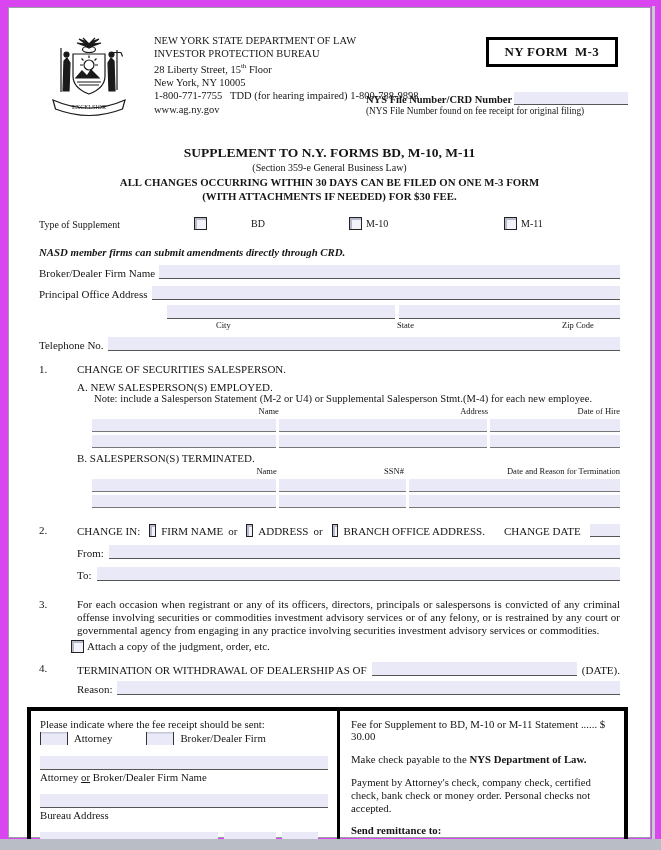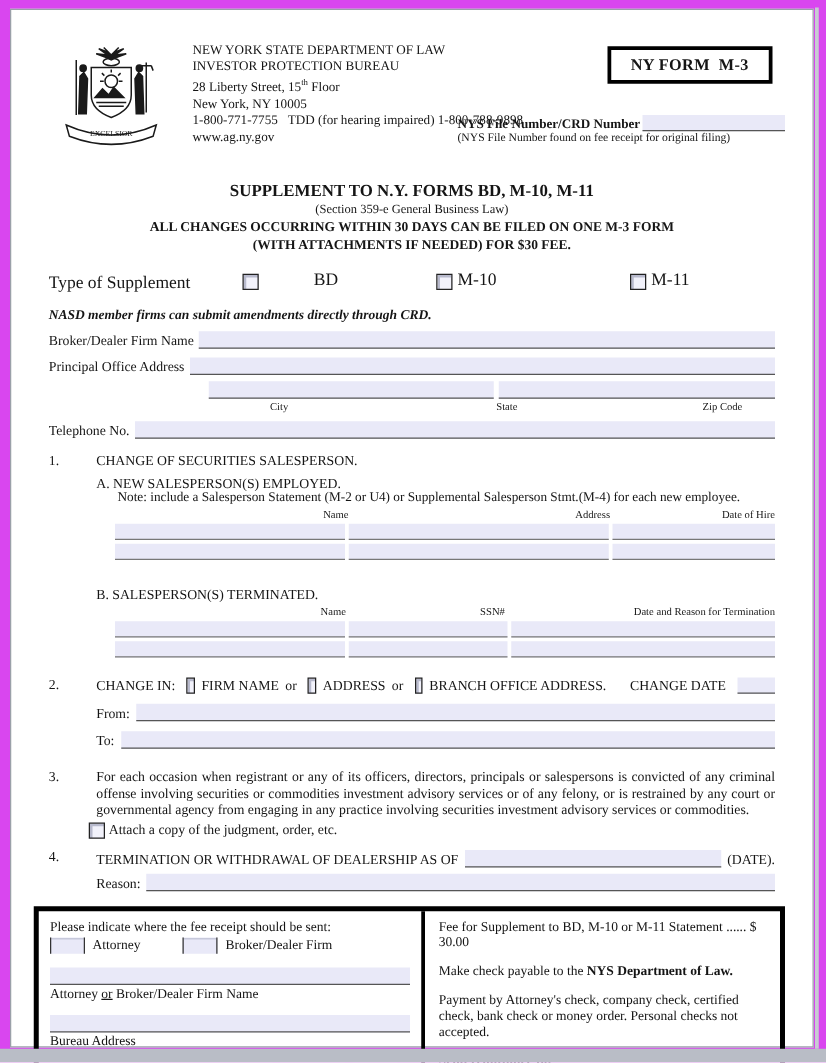--- a/index.html
+++ b/index.html
@@ -22,21 +22,21 @@
   .fn-field { flex:1; height:12px; background:#e9e9f8; border-bottom:1px solid #555; margin-left:2px; }
   .fn-note { font-size:9.3px; margin-top:1px; white-space:nowrap; }
 
   
   .title-block { text-align:center; margin-top:10px; line-height:14px; }
   .t-main { font-size:13.5px; font-weight:bold; }
   .t-sub { font-size:10px; margin-top:1px; }
   .t-n1,.t-n2 { font-size:10.8px; font-weight:bold; }
 
   
-  .type-row { position:relative; height:17px; margin:14px 30px 0 30px; font-size:14px; }
+  .type-row { position:relative; height:17px; margin:14px 30px 0 30px; font-size:10px; }
   .type-label { position:absolute; left:0; top:2px; }
   .type-opt { position:absolute; top:0; display:flex; align-items:center; gap:4px; }
   .pos-bd { left:155px;gap:44px; } .pos-m10 { left:310px; } .pos-m11 { left:465px; }
 
   .cb { display:inline-block; width:13px; height:13px; border:1.5px solid #222;
         background:#f2f2fb; box-shadow:inset 2px 2px 0 #b8bacd; box-sizing:border-box; }
   .bcb { display:inline-block; width:26px; height:13px; background:#e9e9f8;
          border-left:1.5px solid #333; border-right:1.5px solid #333;
          box-shadow:inset 0 1.5px 0 #c6c8da; }
 
@@ -203,21 +203,21 @@
           <span class="cell a-c2"></span>
           <span class="cell a-c3"></span>
         </div>
         <div class="tbl-row">
           <span class="cell a-c1"></span>
           <span class="cell a-c2"></span>
           <span class="cell a-c3"></span>
         </div>
       </div>
 
-      <div class="suba" style="margin-top:22px">B.  SALESPERSON(S) TERMINATED.</div>
+      <div class="suba" style="margin-top:4px">B.  SALESPERSON(S) TERMINATED.</div>
       <div class="tbl">
         <div class="tbl-head">
           <span class="b-c1 h-pad58">Name</span>
           <span class="b-c2 h-pad2">SSN#</span>
           <span class="b-c3 h-pad80">Date and Reason for Termination</span>
         </div>
         <div class="tbl-row">
           <span class="cell b-c1"></span>
           <span class="cell b-c2"></span>
           <span class="cell b-c3"></span>

